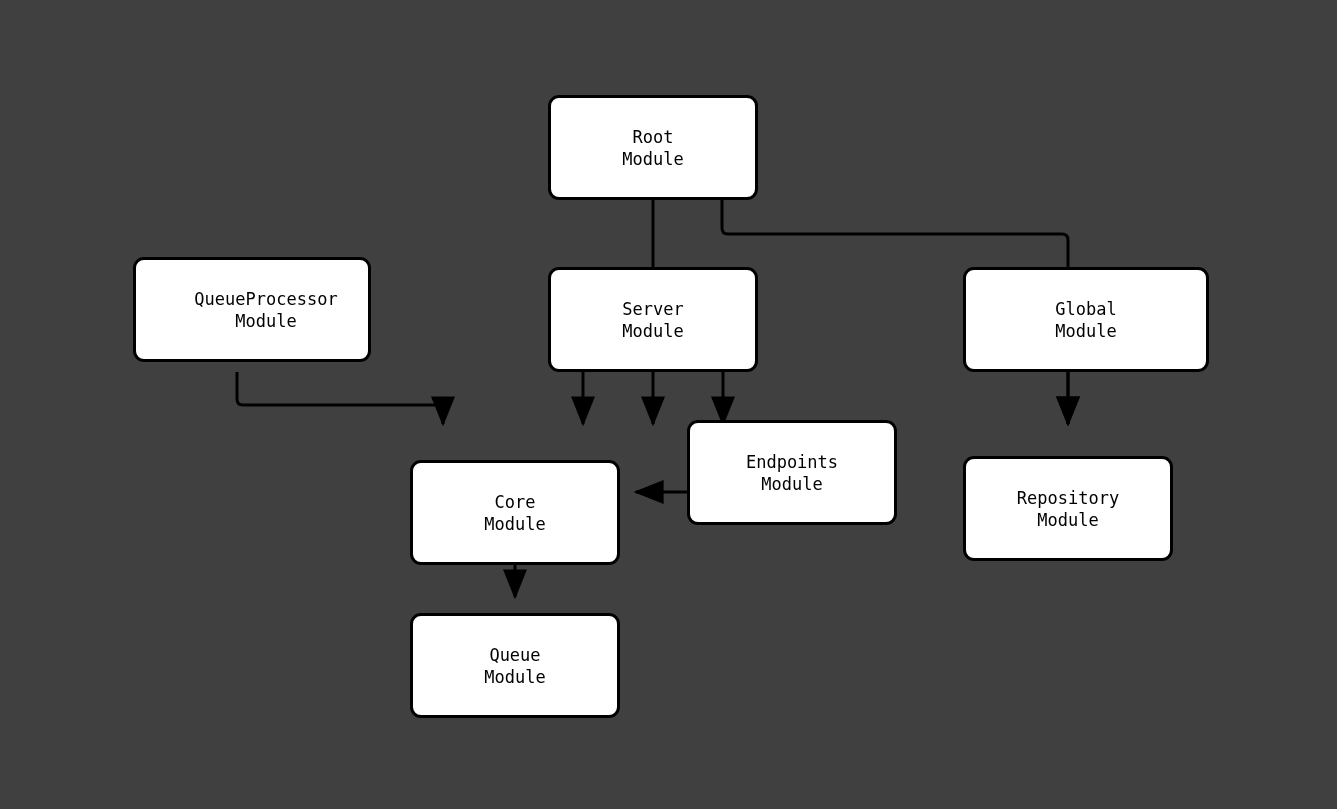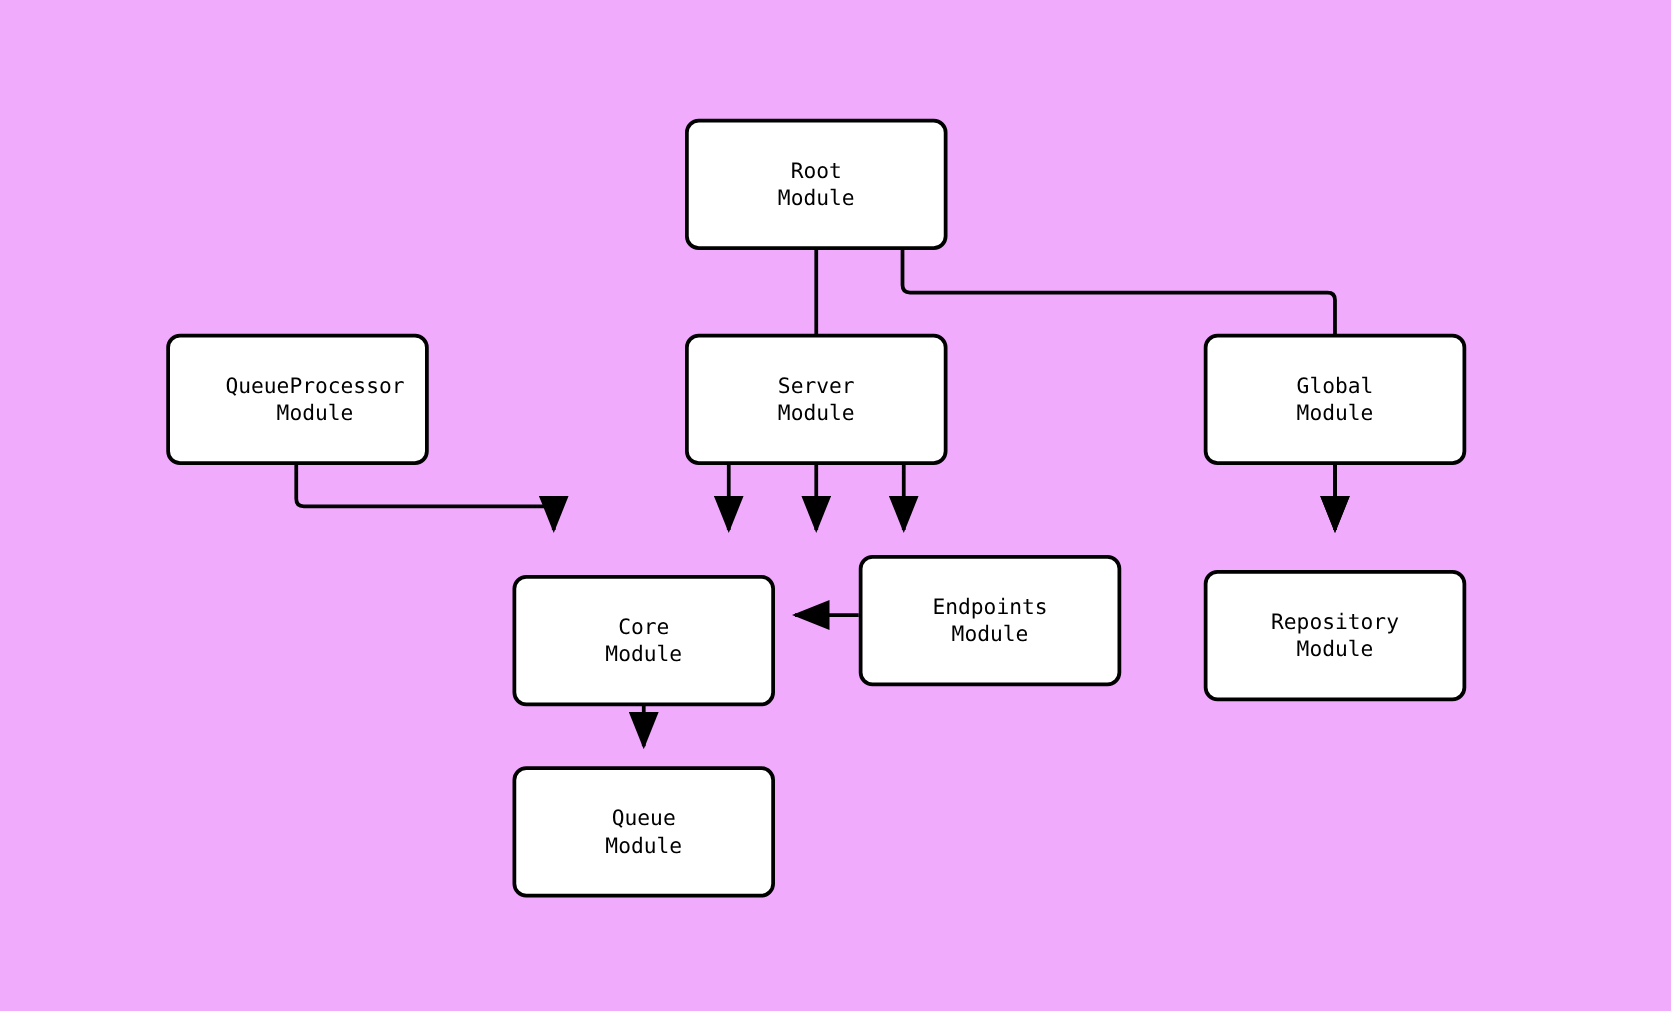--- a/index.html
+++ b/index.html
@@ -4,21 +4,21 @@
 <style>
   html, body {
     margin: 0;
     padding: 0;
     background: #ffffff;
   }
   #canvas {
     position: relative;
     width: 1337px;
     height: 809px;
-    background: #f0abfc;
+    background: #404040;
     overflow: hidden;
     font-family: "DejaVu Sans Mono", "Liberation Mono", monospace;
   }
   #edge-layer {
     position: absolute;
     left: 0;
     top: 0;
     width: 1337px;
     height: 809px;
   }
@@ -71,41 +71,41 @@
     <path d="M 1068 372 L 1068 424" fill="none" stroke="#000000" stroke-width="3" marker-end="url(#arrowhead)"></path>
 
     <path d="M 515 545 L 515 597" fill="none" stroke="#000000" stroke-width="3" marker-end="url(#arrowhead)"></path>
   </svg>
 
   <div class="node" style="left:548px; top:95px; width:210px; height:105px;">
     <div class="node-label">Root
 Module</div>
   </div>
 
-  <div class="node" style="left:133px; top:267px; width:210px; height:105px;padding-left:28px;">
+  <div class="node" style="left:133px; top:257px; width:238px; height:105px;padding-left:28px;">
     <div class="node-label">QueueProcessor
 Module</div>
   </div>
 
   <div class="node" style="left:548px; top:267px; width:210px; height:105px;">
     <div class="node-label">Server
 Module</div>
   </div>
 
-  <div class="node" style="left:963px; top:267px; width:210px; height:105px;">
+  <div class="node" style="left:963px; top:267px; width:246px; height:105px;">
     <div class="node-label">Global
 Module</div>
   </div>
 
   <div class="node" style="left:410px; top:440px; width:210px; height:105px;margin-top:20px;">
     <div class="node-label">Core
 Module</div>
   </div>
 
-  <div class="node" style="left:687px; top:444px; width:210px; height:105px;">
+  <div class="node" style="left:687px; top:420px; width:210px; height:105px;">
     <div class="node-label">Endpoints
 Module</div>
   </div>
 
   <div class="node" style="left:963px; top:440px; width:210px; height:105px;margin-top:16px;">
     <div class="node-label">Repository
 Module</div>
   </div>
 
   <div class="node" style="left:410px; top:613px; width:210px; height:105px;">

